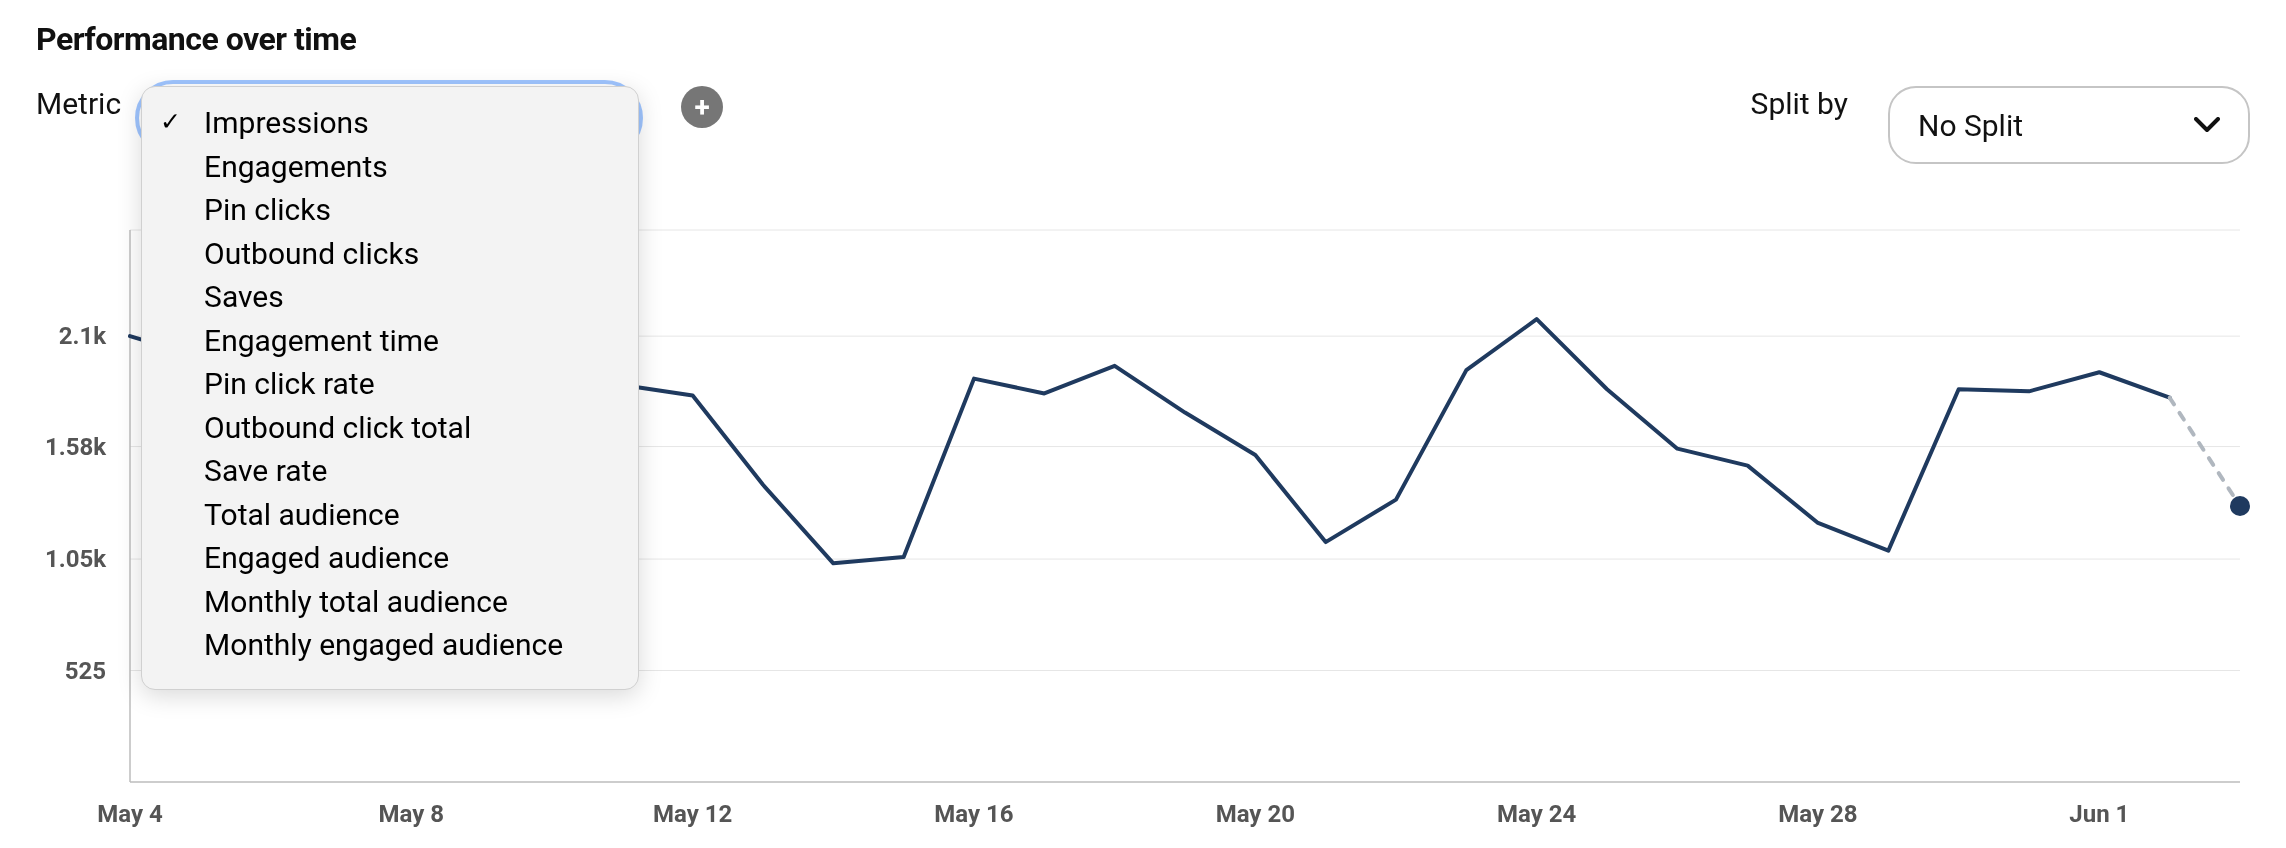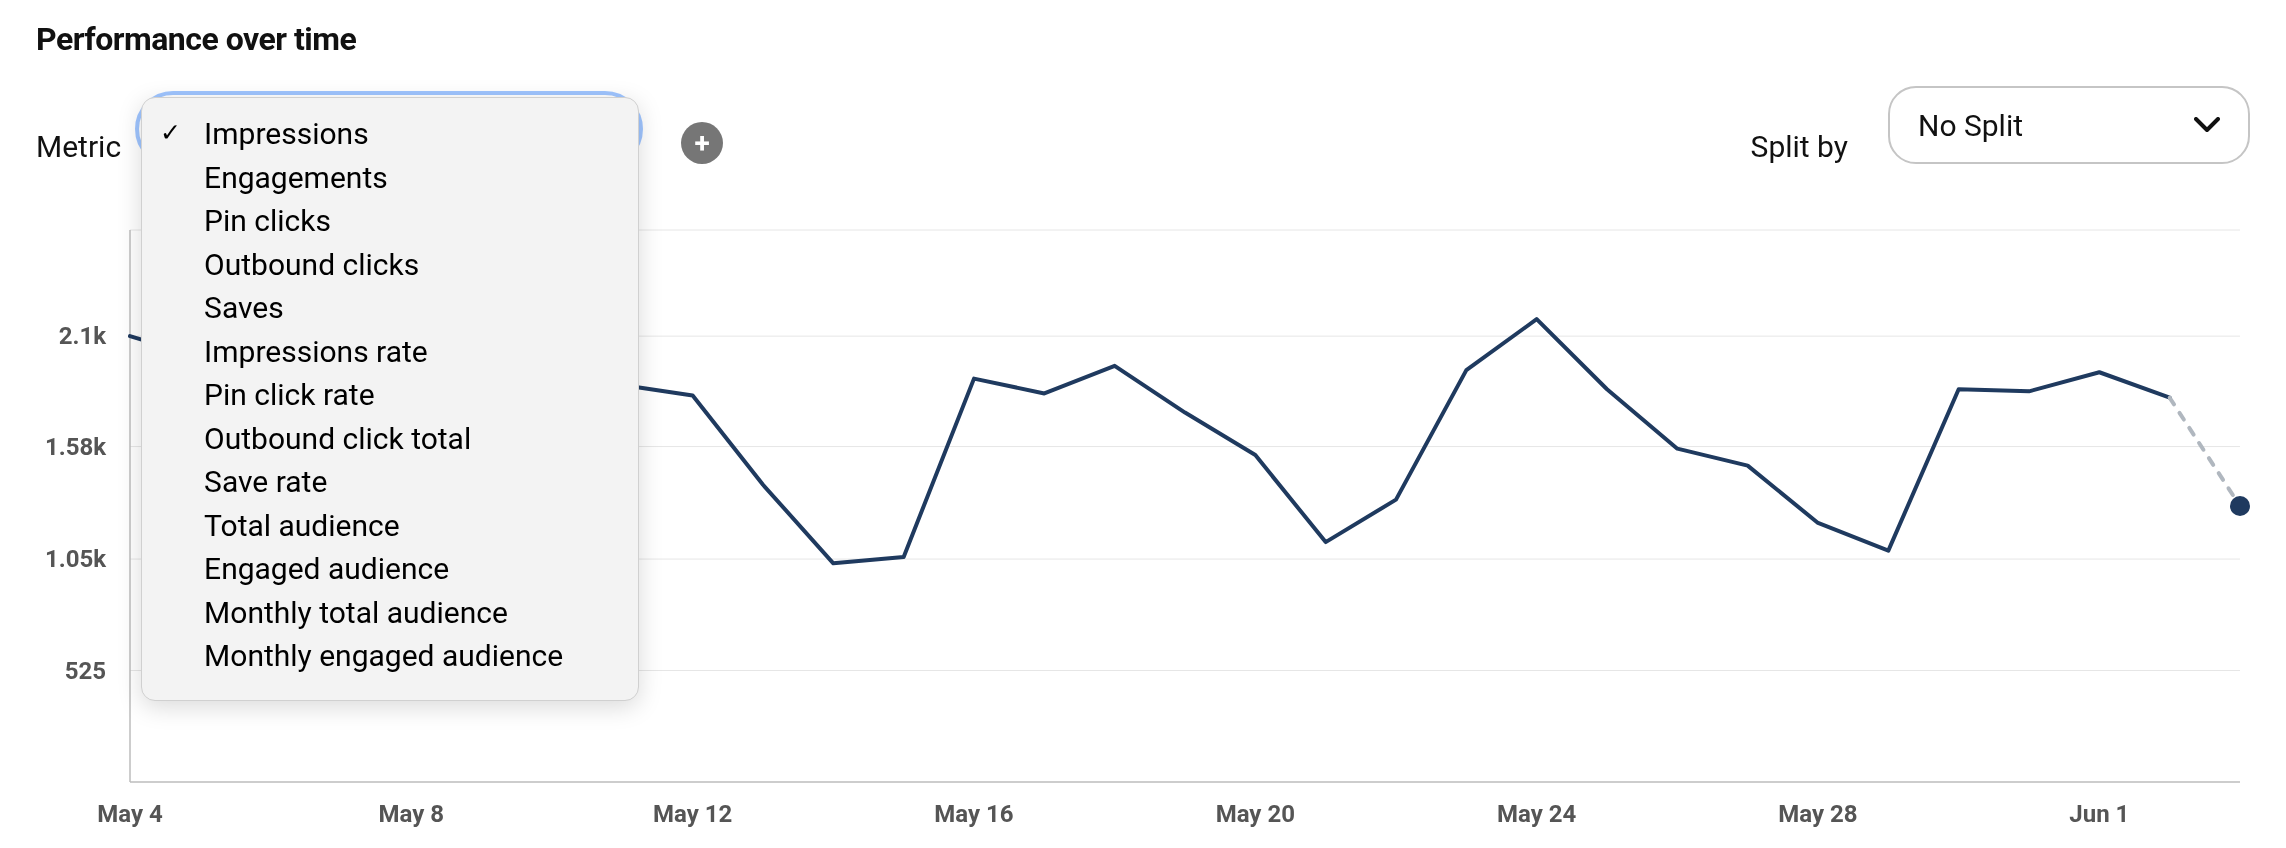--- a/index.html
+++ b/index.html
@@ -21,21 +21,21 @@
     position: relative;
   }
   .title {
     font-size: 32px;
     font-weight: 700;
     margin: 0 0 28px 0;
     letter-spacing: -0.5px;
   }
   .controls-row {
     display: flex;
-    align-items: flex-end;
+    align-items: flex-start;
     position: relative;
     margin-bottom: 24px;
   }
   .metric-label {
     font-size: 30px;
     margin-right: 20px;
   }
   .metric-dropdown-anchor {
     position: relative;
     display: inline-block;
@@ -61,21 +61,20 @@
     margin-left: 44px;
     font-size: 28px;
     font-weight: 700;
     cursor: pointer;
     user-select: none;
   }
   .spacer { flex: 1; }
   .split-label {
     font-size: 30px;
     margin-right: 20px;
-    margin-top: 7px;
   }
   .split-select {
     height: 78px;
     min-width: 362px;
     border: 2px solid #c5c5c5;
     border-radius: 28px;
     display: inline-flex;
     align-items: center;
     padding: 4px 28px;
     font-size: 30px;
@@ -176,21 +175,21 @@
     <div class="metric-dropdown-anchor">
       <button class="metric-button"></button>
 
       <div class="dropdown-panel" id="dropdown-panel">
 
       <div class="dropdown-item"><span class="check">✓</span><span>Impressions</span></div>
           <div class="dropdown-item"><span>Engagements</span></div>
           <div class="dropdown-item"><span>Pin clicks</span></div>
           <div class="dropdown-item"><span>Outbound clicks</span></div>
           <div class="dropdown-item"><span>Saves</span></div>
-          <div class="dropdown-item"><span>Impressions rate</span></div>
+          <div class="dropdown-item"><span>Engagement time</span></div>
           <div class="dropdown-item"><span>Pin click rate</span></div>
           <div class="dropdown-item"><span>Outbound click total</span></div>
           <div class="dropdown-item"><span>Save rate</span></div>
           <div class="dropdown-item"><span>Total audience</span></div>
           <div class="dropdown-item"><span>Engaged audience</span></div>
           <div class="dropdown-item"><span>Monthly total audience</span></div>
           <div class="dropdown-item"><span>Monthly engaged audience</span></div>
         </div>
     </div>
 

